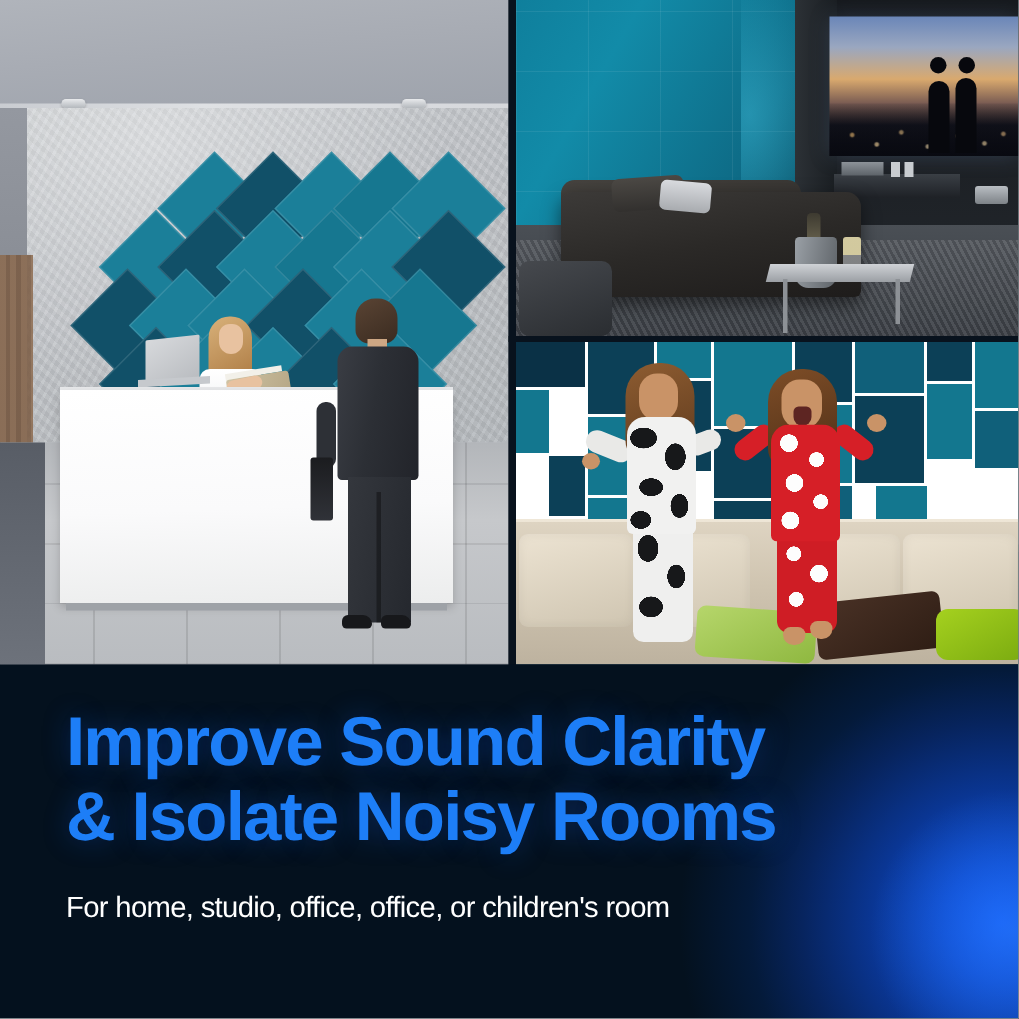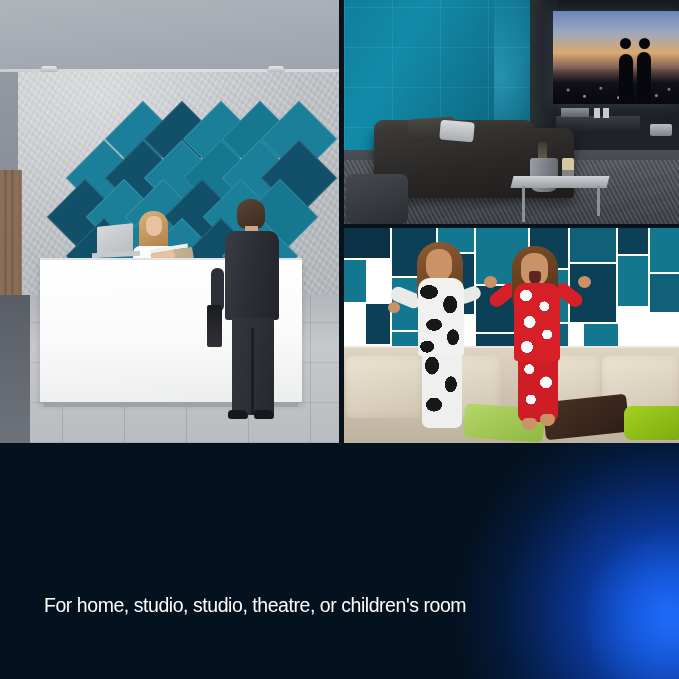--- a/index.html
+++ b/index.html
@@ -676,17 +676,18 @@
 
     <div class="gap-v"></div>
     <div class="gap-h"></div>
   </div>
 
   <div class="banner">
     <div class="banner-glow"></div>
     <div class="banner-glow2"></div>
 
     <div class="banner-content">
-      <p class="subline">For home, studio, studio, theatre, or children's room</p>
+      <h1 class="headline"><span>Improve Sound Clarity</span><br><span>&amp; Isolate Noisy Rooms</span></h1>
+      <p class="subline">For home, studio, office, office, or children's room</p>
     </div>
   </div>
 
 </div>
 
 </body></html>

